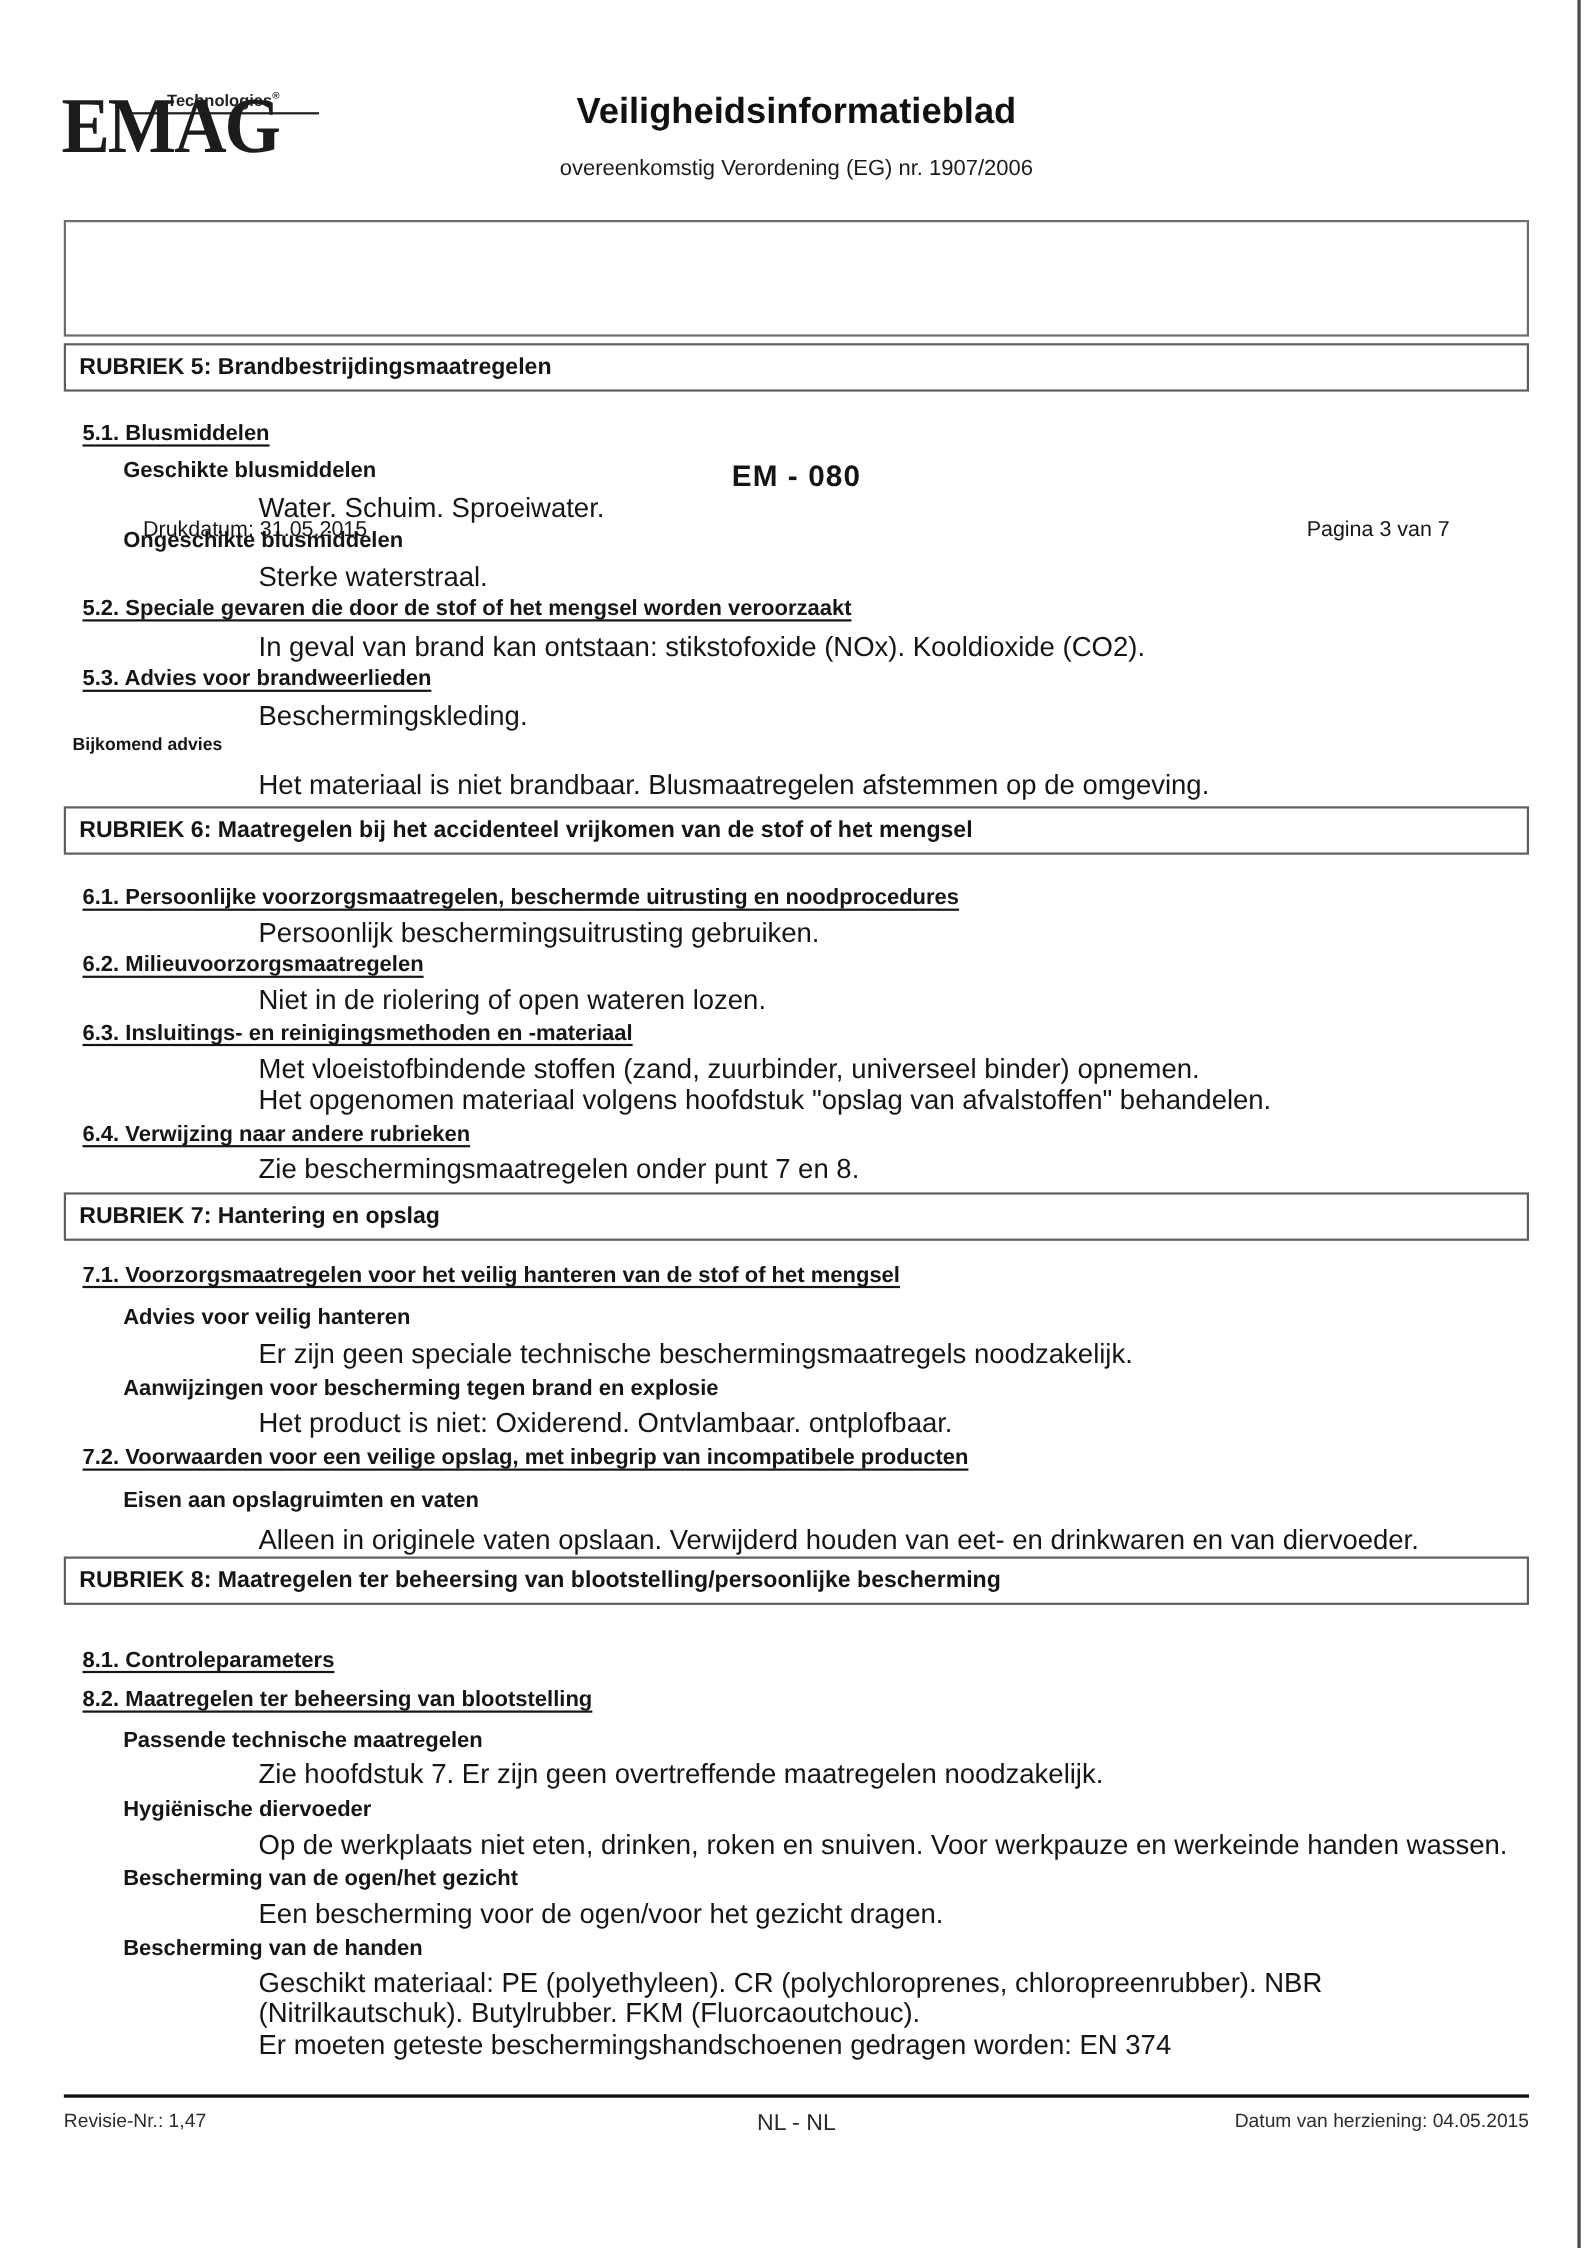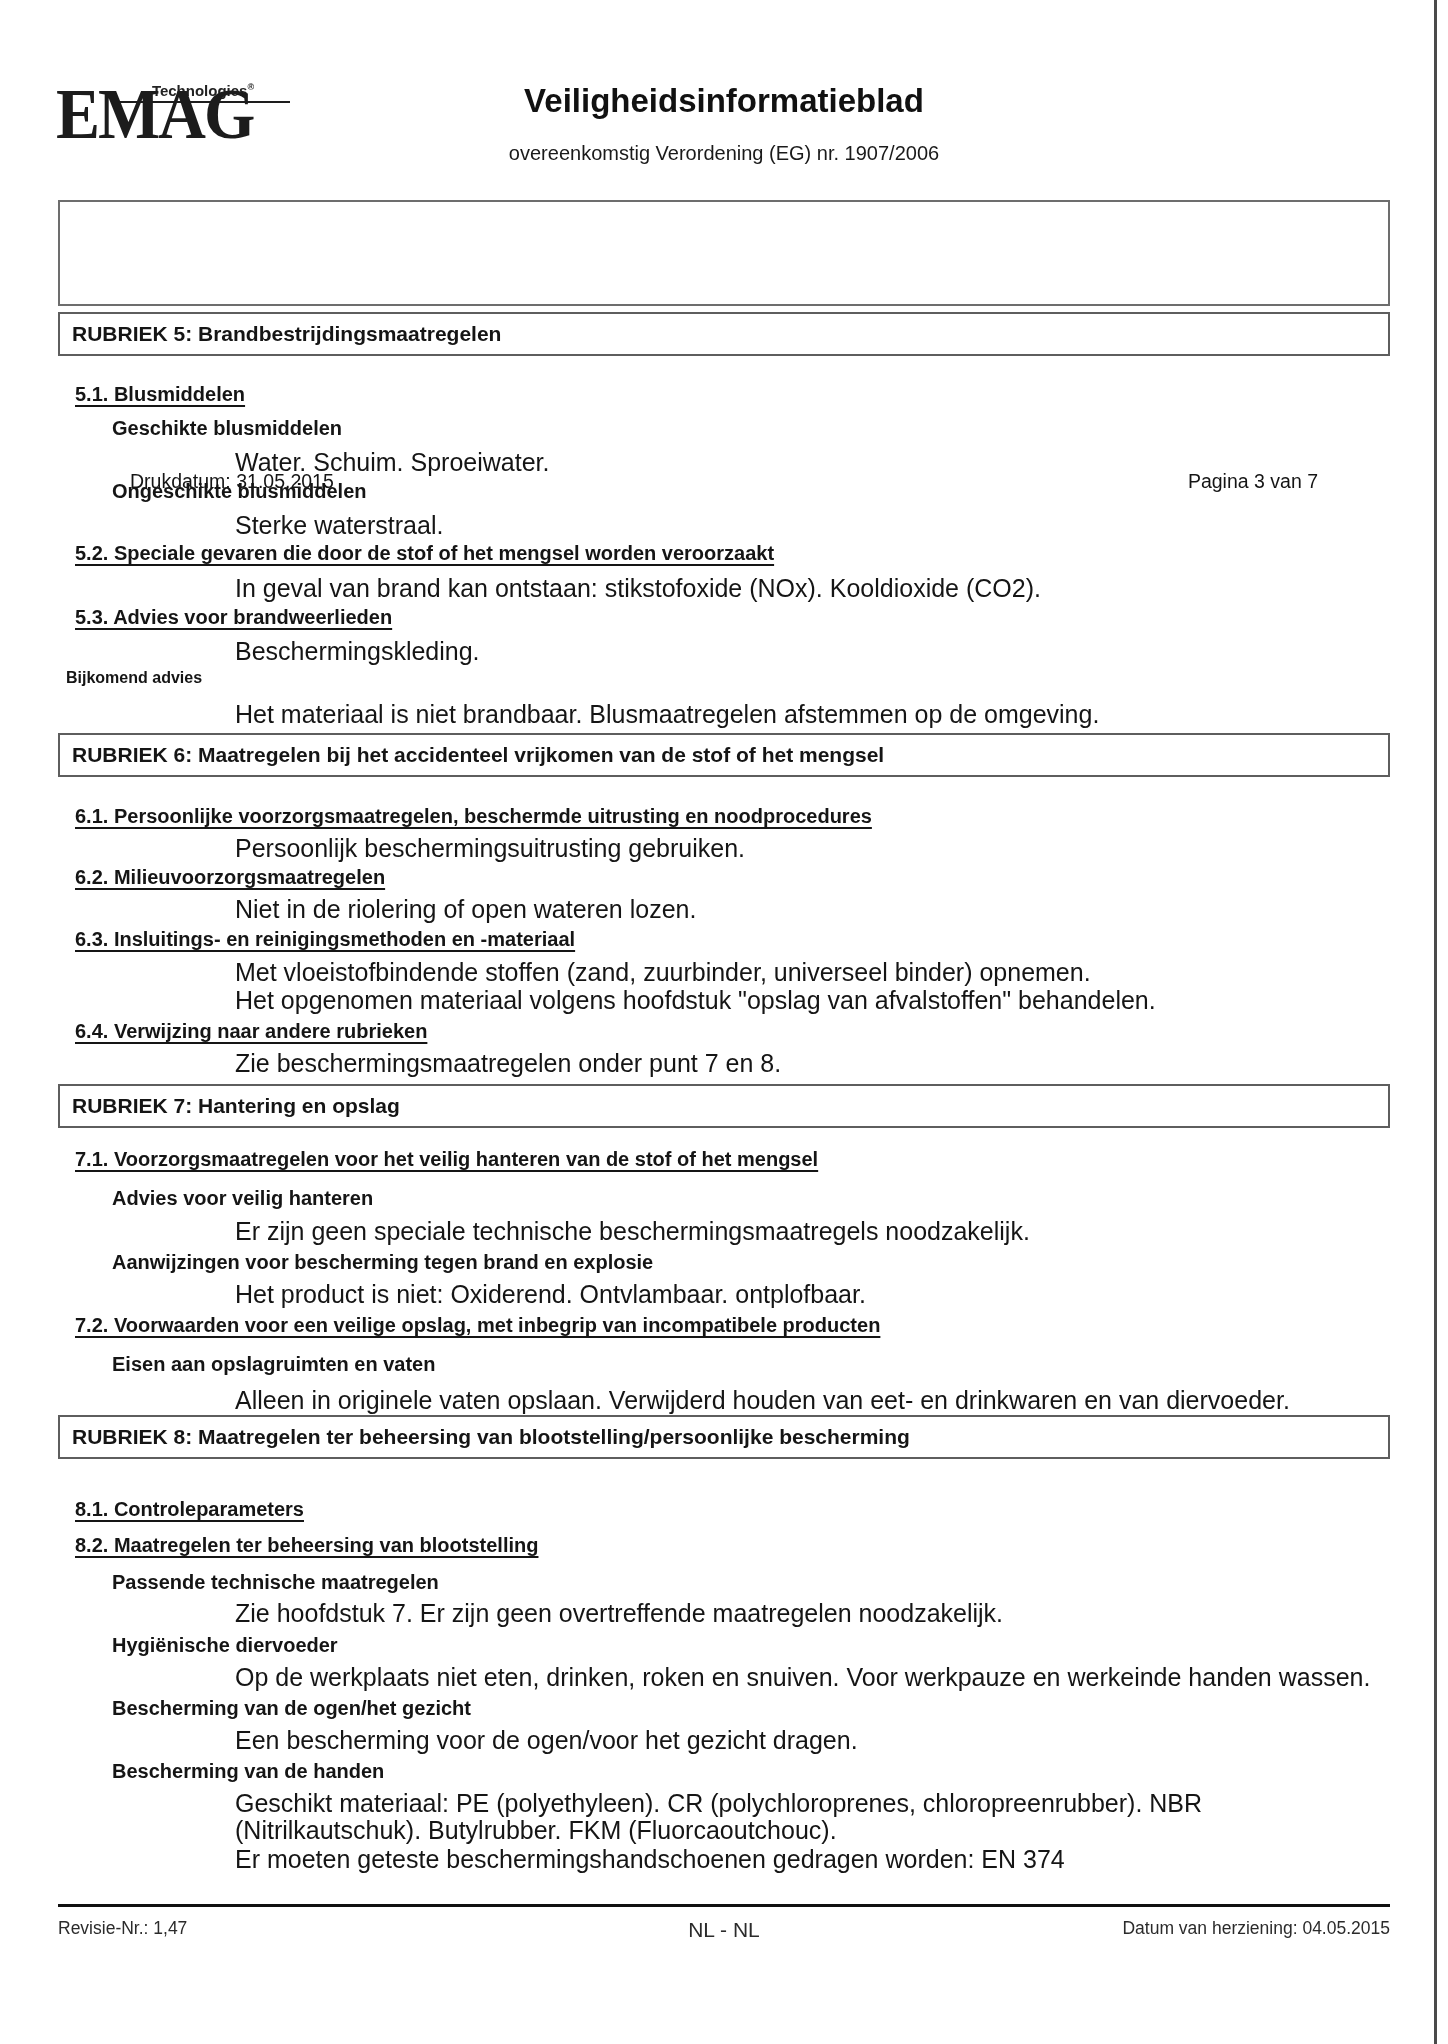--- a/index.html
+++ b/index.html
@@ -49,20 +49,21 @@
 </head>
 <body>
 
 <div class="abs logo-tech"><span>Technologies</span><sup>®</sup></div>
 <div class="abs logo-emag nowrap">EMAG</div>
 
 <div class="abs doc-title">Veiligheidsinformatieblad</div>
 <div class="abs doc-subtitle">overeenkomstig Verordening (EG) nr. 1907/2006</div>
 
 <div class="abs hdr-box">
+  <div class="abs hdr-product">EM - 080</div>
   <div class="abs hdr-left nowrap">Drukdatum: 31.05.2015</div>
   <div class="abs hdr-right nowrap">Pagina 3 van 7</div>
 </div>
 
 <main id="doc-body">
     <div class="block rubriek" style="top: 312px;">RUBRIEK 5: Brandbestrijdingsmaatregelen</div>
     <div class="block heading" style="top: 383px;">5.1. Blusmiddelen</div>
     <div class="block label" style="top: 417px;">Geschikte blusmiddelen</div>
     <div class="block text" style="top: 448px;">Water. Schuim. Sproeiwater.</div>
     <div class="block label" style="top: 480px;">Ongeschikte blusmiddelen</div>

